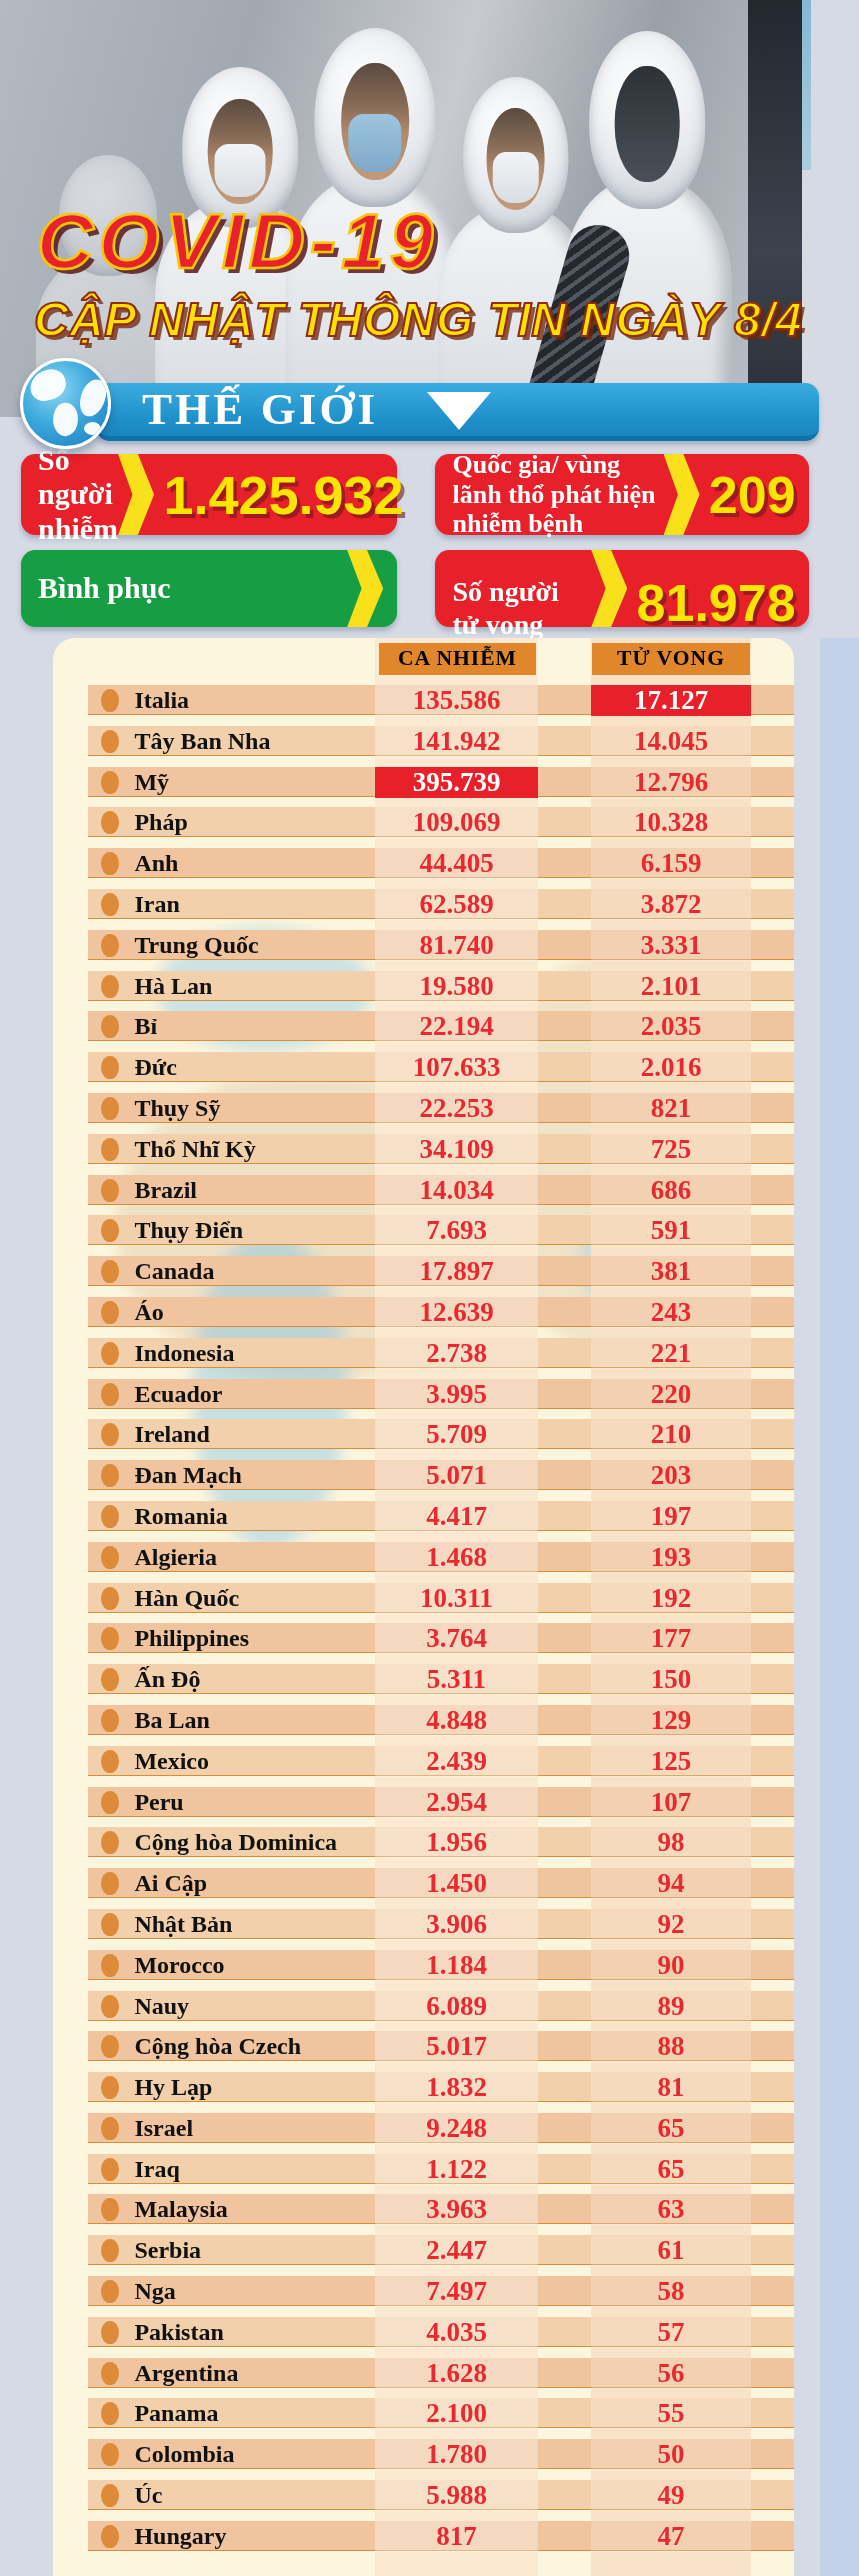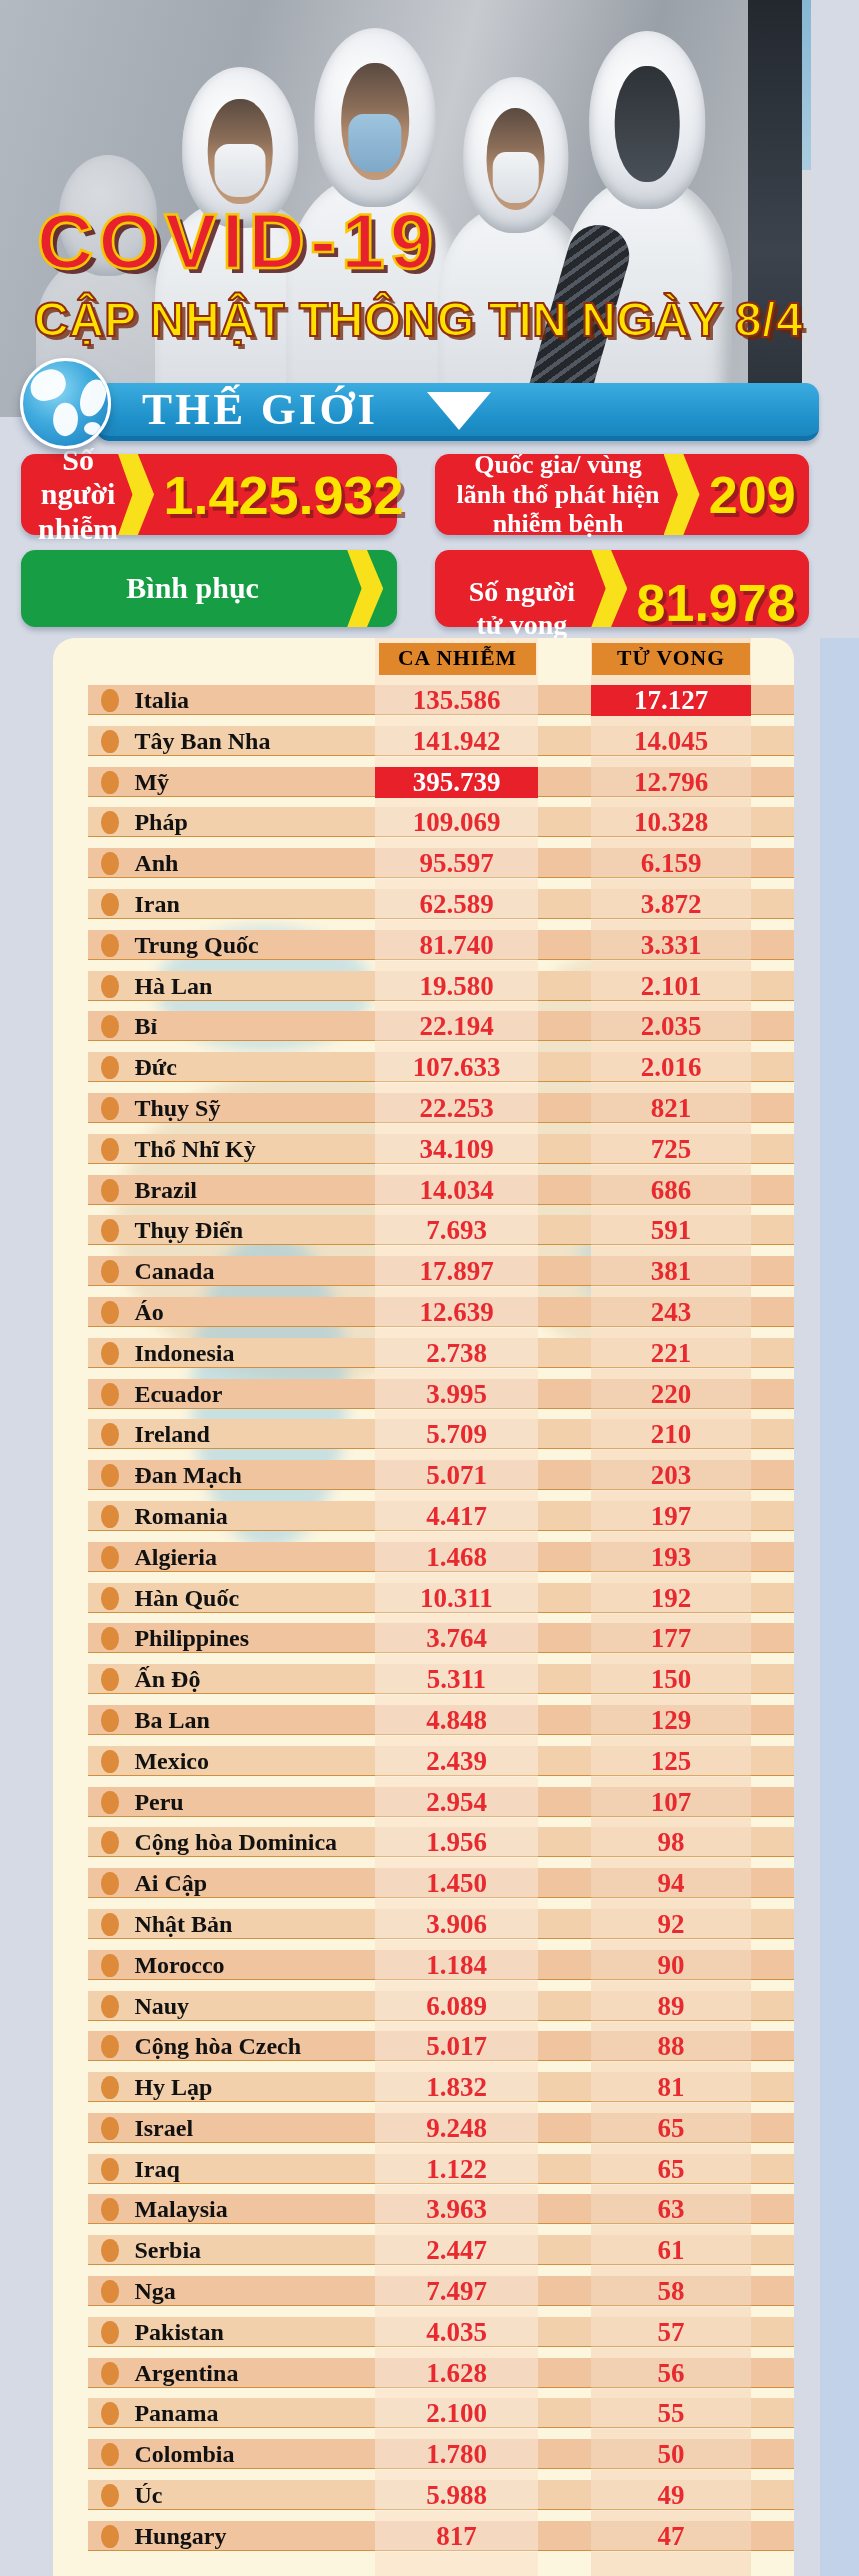--- a/index.html
+++ b/index.html
@@ -4,21 +4,21 @@
 <style>
   * { margin:0; padding:0; box-sizing:border-box; }
   html,body { background:#b9bfcc; }
   .page {
     position:relative; width:859px; height:3497px; margin:0 auto;
     background:#D5DAE5; overflow:hidden;
     font-family:"Liberation Serif", serif;
   }
   
   .photo { position:absolute; left:0; top:0; width:811px; height:417px;
-    background:linear-gradient(105deg,#b4bac1 0%,#a2a8b0 28%,#c7cacf 52%,#9aa0a8 72%,#c3c7cc 100%); overflow:hidden; }
+    background:linear-gradient(105deg,#b4bac1 0%,#a2a8b0 28%,#c7cacf 52%,#9aa0a8 72%,#c3c7cc 100%); overflow:hidden;font-style:italic; }
   .photo .band-door { position:absolute; left:748px; top:0; width:54px; height:417px;
     background:linear-gradient(180deg,#23282f,#3c434c 60%,#2a3038); }
   .photo .band-win { position:absolute; left:802px; top:0; width:58px; height:170px;
     background:linear-gradient(180deg,#7db7d8,#a9cfe4); opacity:.85; }
   .photo .band-win2 { position:absolute; left:802px; top:170px; width:58px; height:247px; background:#d7dade; }
   .fg { position:absolute; }
   .fg .body { position:absolute; left:0; bottom:0; width:100%; height:62%;
     background:linear-gradient(180deg,#f4f6f8,#d7dbe0); border-radius:45% 45% 0 0; box-shadow:inset -9.3px 0 15.5px rgba(120,128,138,.45); }
   .fg .hood { position:absolute; left:50%; top:0; transform:translateX(-50%);
     width:68%; height:46%; border-radius:50% 50% 46% 46%;
@@ -57,21 +57,21 @@
     border:3.6px solid #fff; box-shadow:0 5.2px 8.2px rgba(30,50,80,.35); overflow:hidden; z-index:5; }
   .globe i { position:absolute; background:#fff; opacity:.95; }
   .globe .c1 { left:7.2px; top:9.3px; width:36px; height:30px; border-radius:62% 48% 55% 45%; transform:rotate(-14deg); }
   .globe .c2 { left:30px; top:42px; width:25px; height:33px; border-radius:45% 60% 50% 62%; transform:rotate(10deg); }
   .globe .c3 { left:58px; top:17.5px; width:24px; height:38px; border-radius:55% 45% 58% 50%; transform:rotate(16deg); }
   .globe .c4 { left:61px; top:61px; width:17.5px; height:13.4px; border-radius:50%; }
   
   .sbox { position:absolute; border-radius:14.4px; display:flex; align-items:center;
     box-shadow:0 3.1px 5.2px rgba(40,60,90,.25); padding:0 13.4px 0 17.5px; }
   .sbox.red { background:#E8202A; } .sbox.green { background:#179E45; }
-  .sbox .lab { color:#fff; font-weight:700; text-align:center; flex:1 1 auto; line-height:1.15; }
+  .sbox .lab { color:#fff; font-weight:700; text-align:left; flex:1 1 auto; line-height:1.15; }
   .chev { background:#F8E11A; align-self:stretch; width:36px; flex:0 0 36px;
     clip-path:polygon(0 0,55% 0,100% 50%,55% 100%,0 100%,40% 50%); }
   .sbox .val { font-family:"Liberation Sans", sans-serif; font-weight:900; color:#FBE400;
     text-shadow:3.6px 4.1px 0 rgba(110,24,26,.6); white-space:nowrap; margin-left:9.3px; }
   .b1 { left:20.6px;  top:454px; width:376px; height:81px; }
   .b1 .lab { font-size:30px; } .b1 .val { font-size:54px; }
   .b2 { left:435px; top:454px; width:374px; height:81px; }
   .b2 .lab { font-size:26px; } .b2 .val { font-size:52px; }
   .b3 { left:20.6px;  top:550px; width:376px; height:77px; }
   .b3 .lab { font-size:30px; } .b3 .val { font-size:52px; }
@@ -209,21 +209,21 @@
         </div>
         <div class="crow alt">
           <div class="cname"><span class="bullet"></span>Pháp</div>
           <div class="cval cases">109.069</div>
           <div></div>
           <div class="cval deaths">10.328</div>
           <div></div>
         </div>
         <div class="crow">
           <div class="cname"><span class="bullet"></span>Anh</div>
-          <div class="cval cases">95.597</div>
+          <div class="cval cases">44.405</div>
           <div></div>
           <div class="cval deaths">6.159</div>
           <div></div>
         </div>
         <div class="crow alt">
           <div class="cname"><span class="bullet"></span>Iran</div>
           <div class="cval cases">62.589</div>
           <div></div>
           <div class="cval deaths">3.872</div>
           <div></div>

